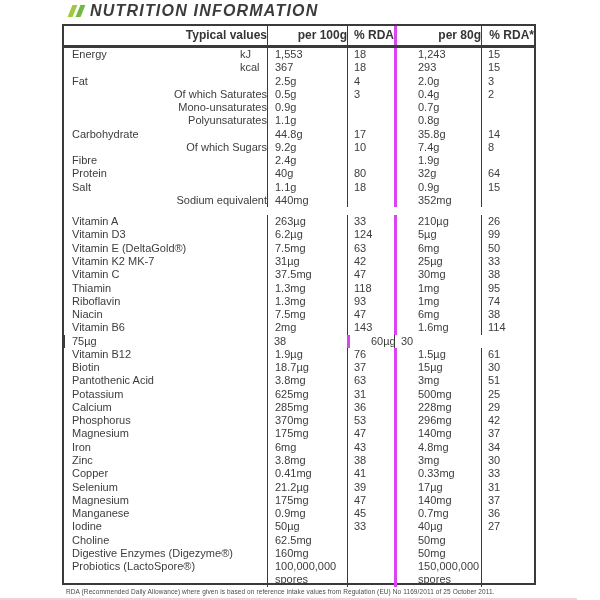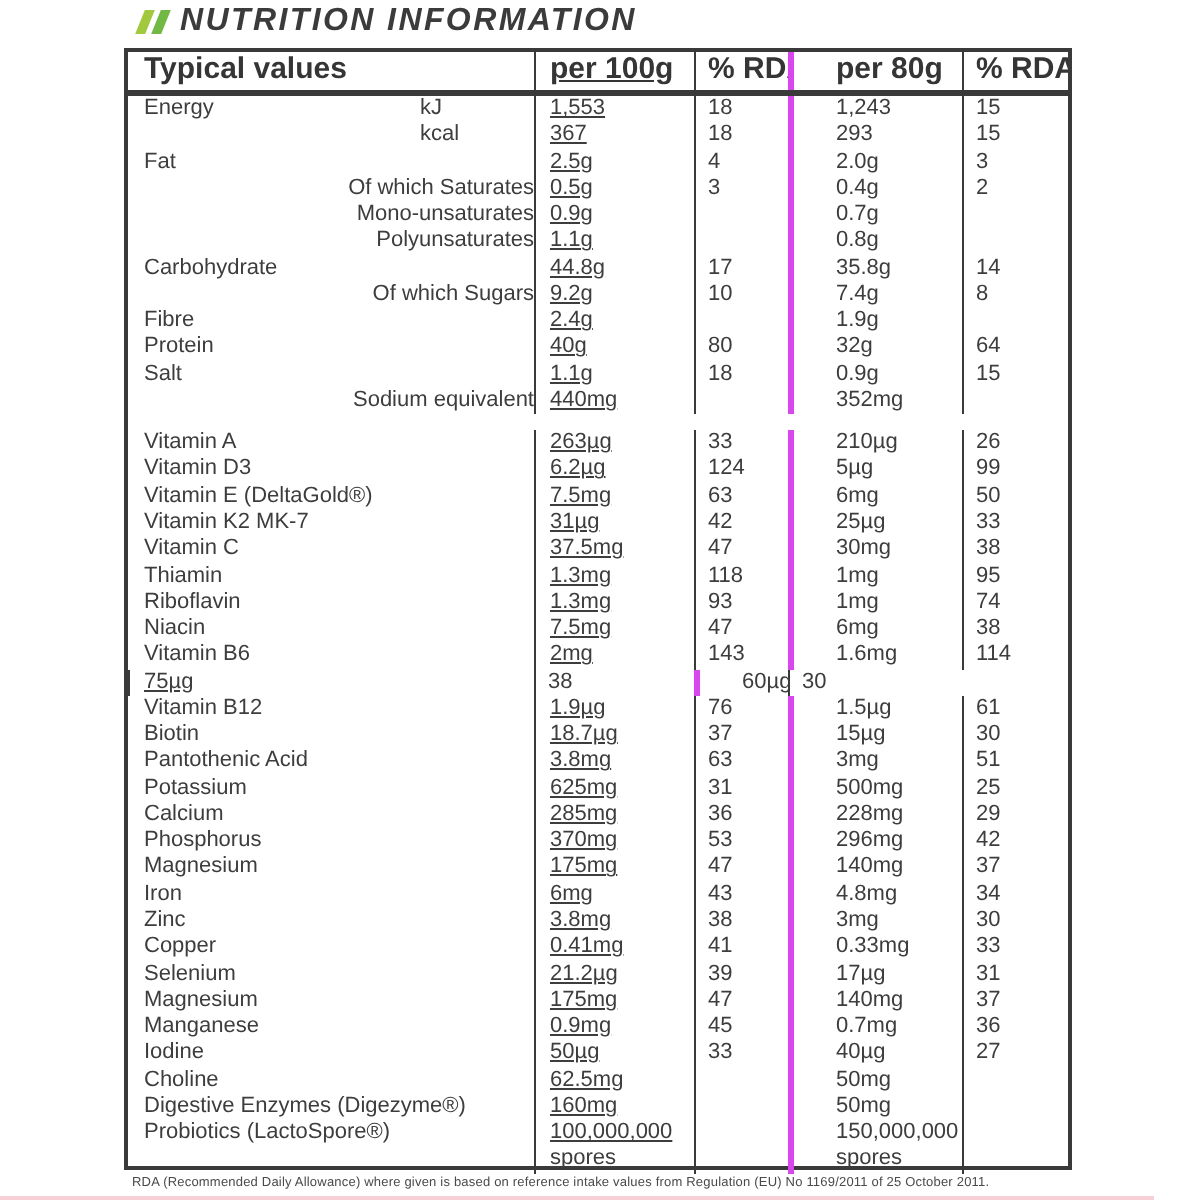--- a/index.html
+++ b/index.html
@@ -10,29 +10,29 @@
   .title-wrap{position:absolute;left:70px;top:2px;display:flex;align-items:center;}
   .slash{display:inline-block;width:5px;height:12px;margin-right:2.5px;transform:skewX(-22deg);}
   .page-title{font-size:16px;font-weight:bold;font-style:italic;letter-spacing:1.2px;
               color:#3b3b3b;margin-left:5px;white-space:nowrap;}
 
   
   .ntable{position:absolute;left:62px;top:24px;width:474px;height:561px;
           border:2px solid #3a3a3a;box-sizing:border-box;background:#fff;}
   .grid-row{display:grid;grid-template-columns:203px 80px 47px 87px 1fr;}
   .thead{height:22px;border-bottom:3px solid #3a3a3a;box-sizing:border-box;}
-  .thead .cell{font-weight:bold;font-size:15px;line-height:18px;color:#353535;}
+  .thead .cell{font-weight:bold;font-size:12px;line-height:18px;color:#353535;text-align:right;}
   .row{height:13.28px;}
   .spacer{height:8px;}
   .cell{box-sizing:border-box;overflow:hidden;white-space:nowrap;font-size:11px;
         line-height:13.28px;color:#3d3d3d;}
   .c1{padding-left:8px;position:relative;}
   .c1.ind{padding-left:36px;text-align:right;}
-  .unit{position:absolute;left:146px;top:0;}
-  .c2{border-left:1.5px solid #3a3a3a;padding-left:7px;text-decoration:underline;}
+  .unit{position:absolute;left:176px;top:0;}
+  .c2{border-left:1.5px solid #3a3a3a;padding-left:7px;}
   .c3{border-left:1.5px solid #3a3a3a;padding-left:6px;}
   .c4{border-left:3px solid #d946ef;padding-left:21px;}
   .c5{border-left:1.5px solid #3a3a3a;padding-left:6px;}
 
   
   .footnote{position:absolute;left:66px;top:588px;width:500px;font-size:6.5px;
             color:#4a4a4a;letter-spacing:0.1px;white-space:nowrap;}
 
   
   .bottom-line{position:absolute;left:0;bottom:0;width:600px;height:2px;

